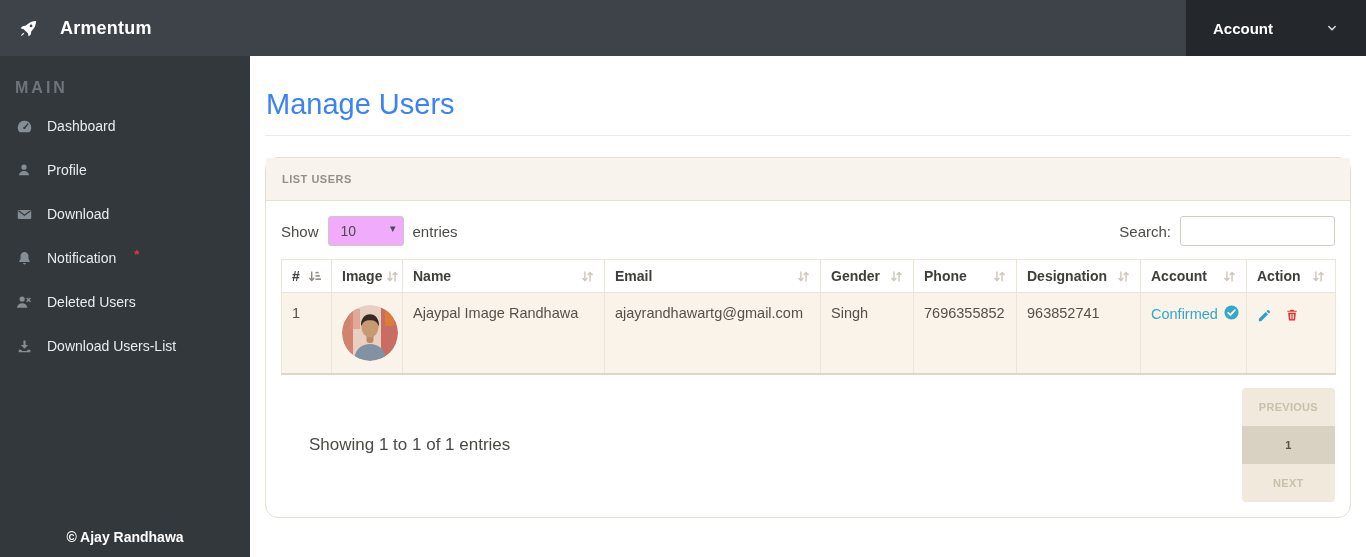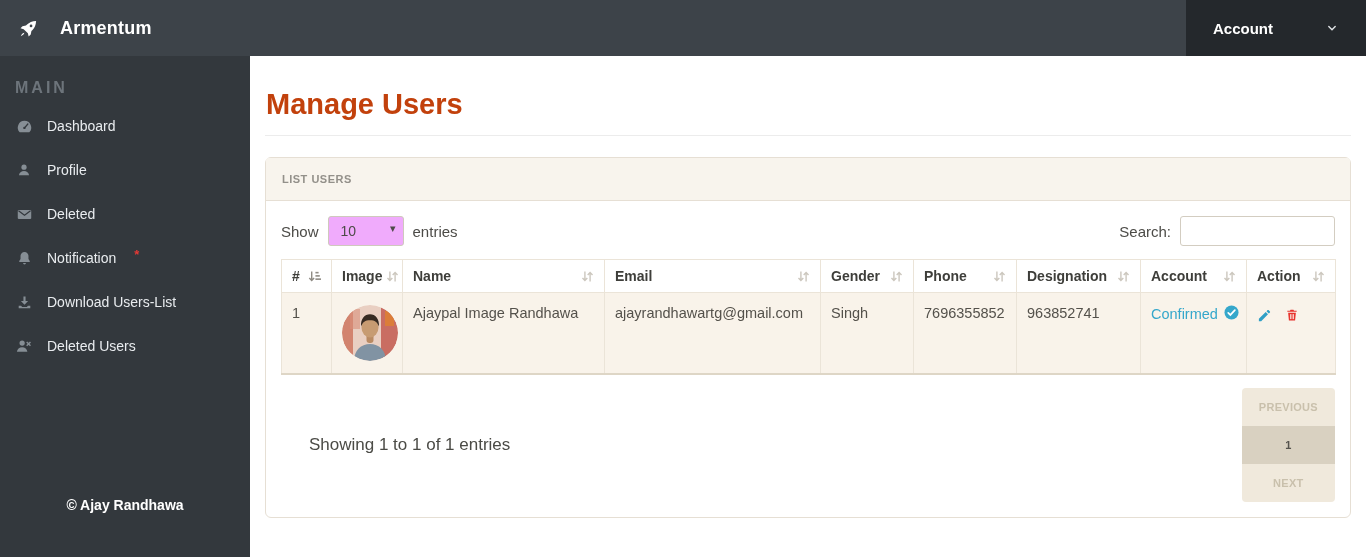--- a/index.html
+++ b/index.html
@@ -22,31 +22,31 @@
   .sidebar { position: absolute; top: 56px; left: 0; width: 250px; height: 501px;
     background: #33383d; }
   .side-section { margin: 23px 0 7px 15px; font-size: 16px; font-weight: 700;
     letter-spacing: 3px; color: #6d747b; }
   .side-item { display: flex; align-items: center; gap: 14px; height: 44px;
     padding: 0 15px; color: #e9ecef; font-size: 14px; font-weight: 500; cursor: pointer; }
   .side-item .sicon { width: 18px; height: 18px; color: #868e95; display: flex;
     align-items: center; justify-content: center; flex: 0 0 18px; }
   .side-item .badge-star { color: #e53935; font-size: 13px; font-weight: 700;
     margin-left: 4px; position: relative; top: -4px; }
-  .side-footer { position: absolute; bottom: 44px; left: 0; width: 250px;
+  .side-footer { position: absolute; bottom: 12px; left: 0; width: 250px;
     text-align: center; color: #ffffff; font-size: 14px; font-weight: 700; }
 
   
   .content { position: absolute; top: 56px; left: 250px; width: 1116px; height: 501px;
     background: #fff; padding: 0 15px; }
-  h1.page-title { margin: 32px 1px 14px; font-size: 29px; font-weight: 700;
-    color: #c2410c; }
+  h1.page-title { margin: 32px 1px 14px; font-size: 29px; font-weight: 400;
+    color: #3b82f6; }
   hr.title-rule { border: none; border-top: 1px solid #ececec; margin: 0; }
 
-  .panel { margin-top: 21px; border: 1px solid #e6dfd4; border-radius: 6px;
+  .panel { margin-top: 21px; border: 1px solid #e6dfd4; border-radius: 13px;
     background: #fff; }
   .panel-header { background: #f8f4ed; border-bottom: 1px solid #e6dfd4;
     border-radius: 3px 3px 0 0; padding: 15px 16px; font-size: 11px; font-weight: 700;
     color: #93908a; letter-spacing: .5px; }
   .panel-body { padding: 15px; }
 
   .table-controls { display: flex; justify-content: space-between; align-items: center;
     margin-bottom: 13px; font-size: 15px; color: #4c4b47; gap: 36px; }
   .length-group, .search-group { display: flex; align-items: center; gap: 9px; }
   .select-wrap { position: relative; display: inline-block; }
@@ -135,53 +135,53 @@
     <span>Profile</span>
   </div>
 
   <div class="side-item">
     <span class="sicon">
       <svg width="17" height="17" viewBox="0 0 24 24" fill="currentColor">
         <rect x="2.5" y="5.5" width="19" height="13" rx="1.5"></rect>
         <path d="M3.5 6.8 12 13l8.5-6.2" stroke="#33383d" stroke-width="1.7" fill="none"></path>
       </svg>
     </span>
-    <span>Deleted</span>
+    <span>Download</span>
   </div>
 
   <div class="side-item">
     <span class="sicon">
       <svg width="17" height="17" viewBox="0 0 24 24" fill="currentColor">
         <path d="M12 2.8c-3.2 0-5.6 2.4-5.6 5.6v4.4l-1.8 2.8v1.2h14.8v-1.2l-1.8-2.8V8.4c0-3.2-2.4-5.6-5.6-5.6z"></path>
         <path d="M10 18.4a2 2 0 0 0 4 0z"></path>
       </svg>
     </span>
     <span>Notification</span>
     <span class="badge-star">*</span>
-  </div>
-
-  <div class="side-item">
-    <span class="sicon">
-      <svg width="17" height="17" viewBox="0 0 24 24" fill="currentColor">
-        <path d="M10.5 3.5h3V10h3.6L12 15.1 6.9 10h3.6z"></path>
-        <path d="M3.8 16.5h3.4l1.4 2h6.8l1.4-2h3.4V20H3.8z"></path>
-      </svg>
-    </span>
-    <span>Download Users-List</span>
   </div>
 
   <div class="side-item">
     <span class="sicon">
       <svg width="18" height="18" viewBox="0 0 24 24" fill="currentColor">
         <circle cx="9.5" cy="8" r="3.5"></circle>
         <path d="M2.5 19.8c.4-3.7 3.3-6 7-6s6.6 2.3 7 6z"></path>
         <path d="M15.6 6.7l5 5M20.6 6.7l-5 5" stroke="currentColor" stroke-width="1.9" fill="none"></path>
       </svg>
     </span>
     <span>Deleted Users</span>
+  </div>
+
+  <div class="side-item">
+    <span class="sicon">
+      <svg width="17" height="17" viewBox="0 0 24 24" fill="currentColor">
+        <path d="M10.5 3.5h3V10h3.6L12 15.1 6.9 10h3.6z"></path>
+        <path d="M3.8 16.5h3.4l1.4 2h6.8l1.4-2h3.4V20H3.8z"></path>
+      </svg>
+    </span>
+    <span>Download Users-List</span>
   </div>
 
   <div class="side-footer">© Ajay Randhawa</div>
 </div>
 
 <div class="content">
   <h1 class="page-title">Manage Users</h1>
   <hr class="title-rule">
 
   <div class="panel">

